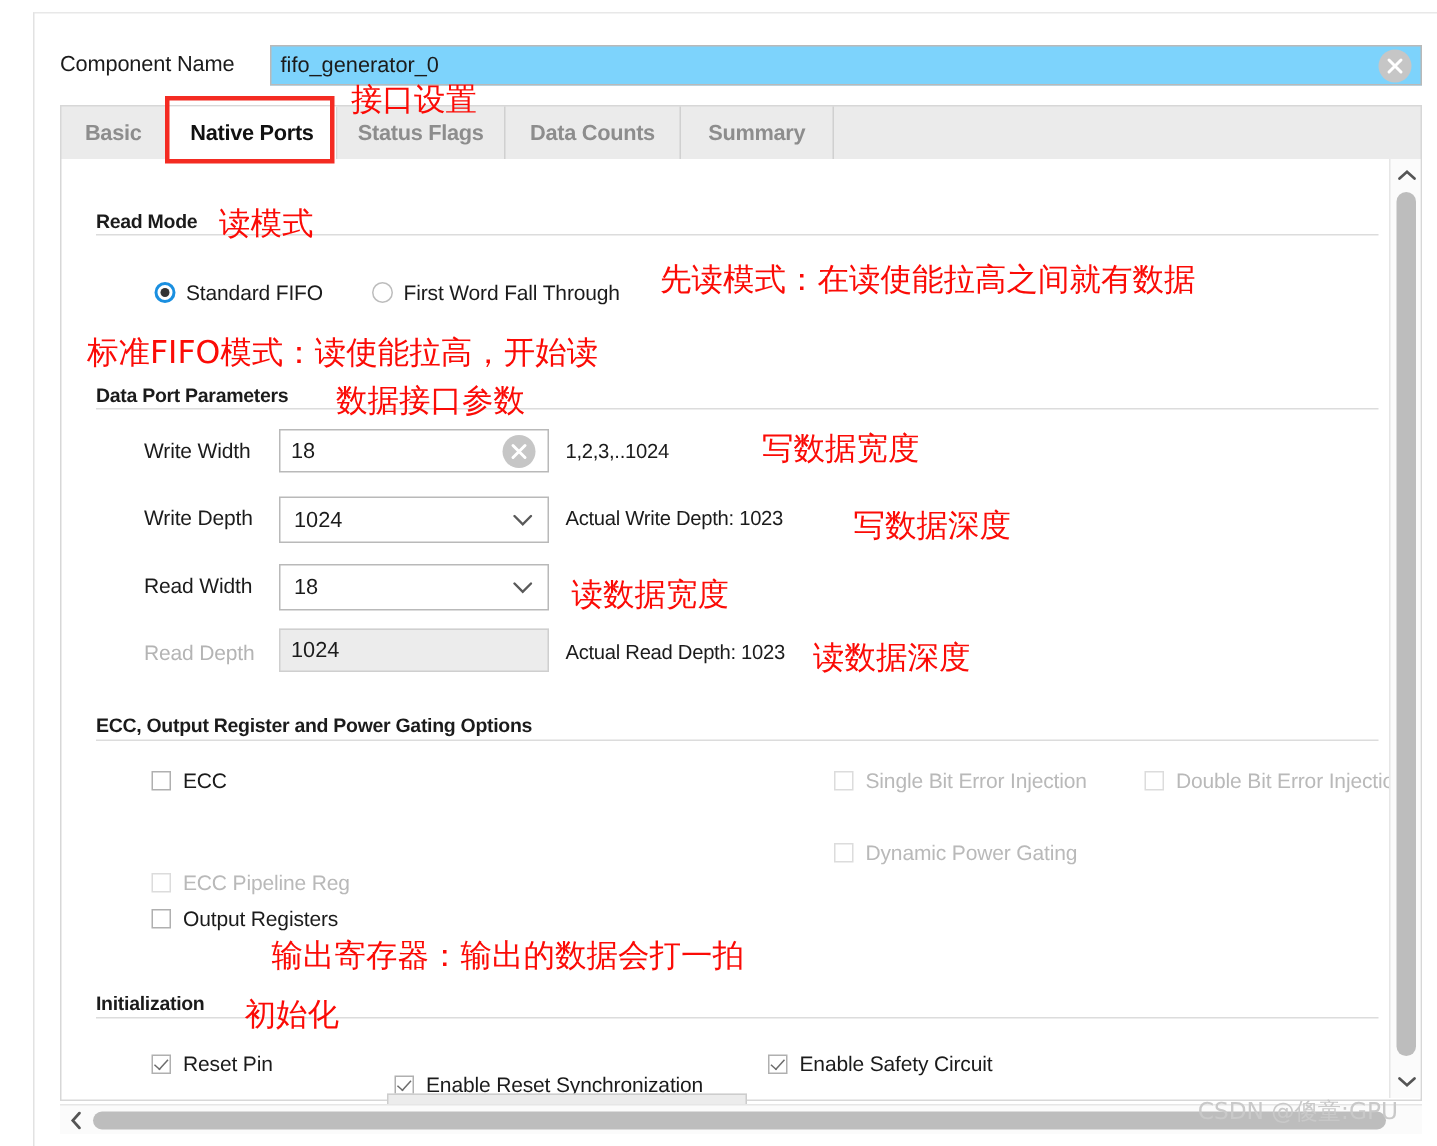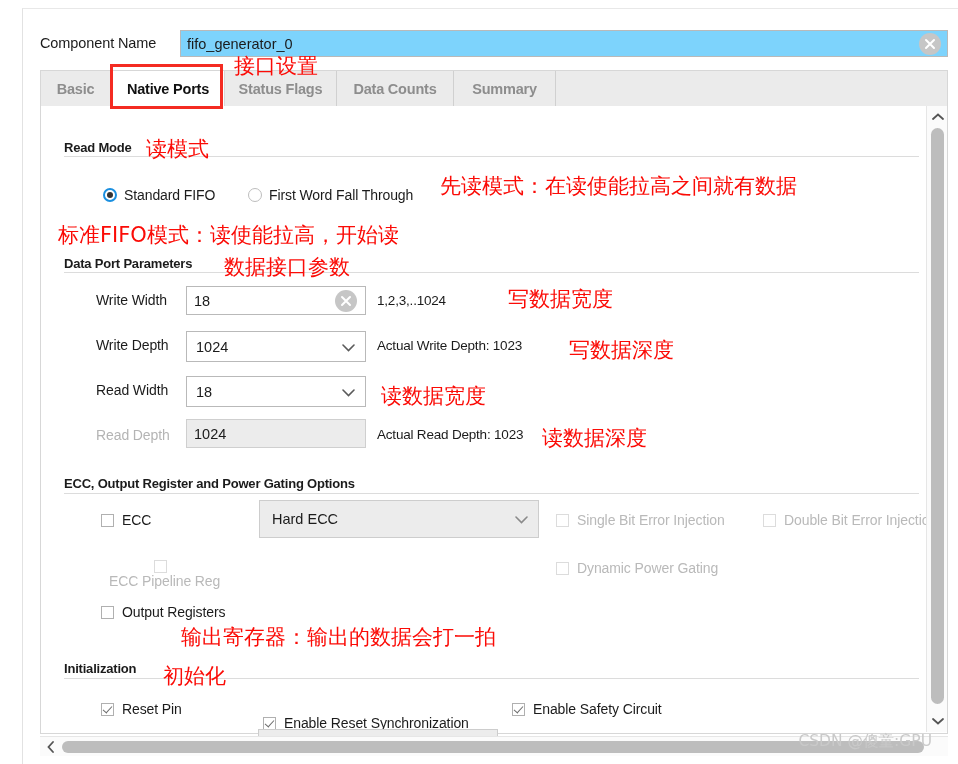--- a/index.html
+++ b/index.html
@@ -378,40 +378,32 @@
       <div class="hint" style="left:336px; top:321px;">Actual Read Depth: 1023</div>
 
       <div class="section-head" style="left:23px; top:370px;">ECC, Output Register and Power Gating Options</div>
       <div class="section-rule" style="left:23px; top:387px; width:855px;"></div>
 
       <div class="cb-wrap" style="left:60px; top:406px;">
         <span class="cb"></span>
         <span class="cb-label">ECC</span>
       </div>
 
-      <div class="combo grey" style="left:218px; top:394px; width:280px; height:38px;">
-        <div class="val" style="left:12px;">Hard ECC</div>
-        <span class="chev">
-          <svg width="13" height="8" viewBox="0 0 13 8">
-            <path d="M1 1 L6.5 6.5 L12 1" stroke="#8a8a8a" stroke-width="1.6" fill="none" stroke-linecap="round"></path>
-          </svg>
-        </span>
-      </div>
 
       <div class="cb-wrap" style="left:515px; top:406px;">
         <span class="cb dim"></span>
         <span class="cb-label dim">Single Bit Error Injection</span>
       </div>
 
       <div class="cb-wrap" style="left:722px; top:406px;">
         <span class="cb dim"></span>
         <span class="cb-label dim">Double Bit Error Injection</span>
       </div>
 
-      <div class="cb-wrap" style="left:60px; top:454px;flex-direction:column;">
+      <div class="cb-wrap" style="left:60px; top:474px;">
         <span class="cb dim"></span>
         <span class="cb-label dim">ECC Pipeline Reg</span>
       </div>
 
       <div class="cb-wrap" style="left:515px; top:454px;">
         <span class="cb dim"></span>
         <span class="cb-label dim">Dynamic Power Gating</span>
       </div>
 
       <div class="cb-wrap" style="left:60px; top:498px;">

